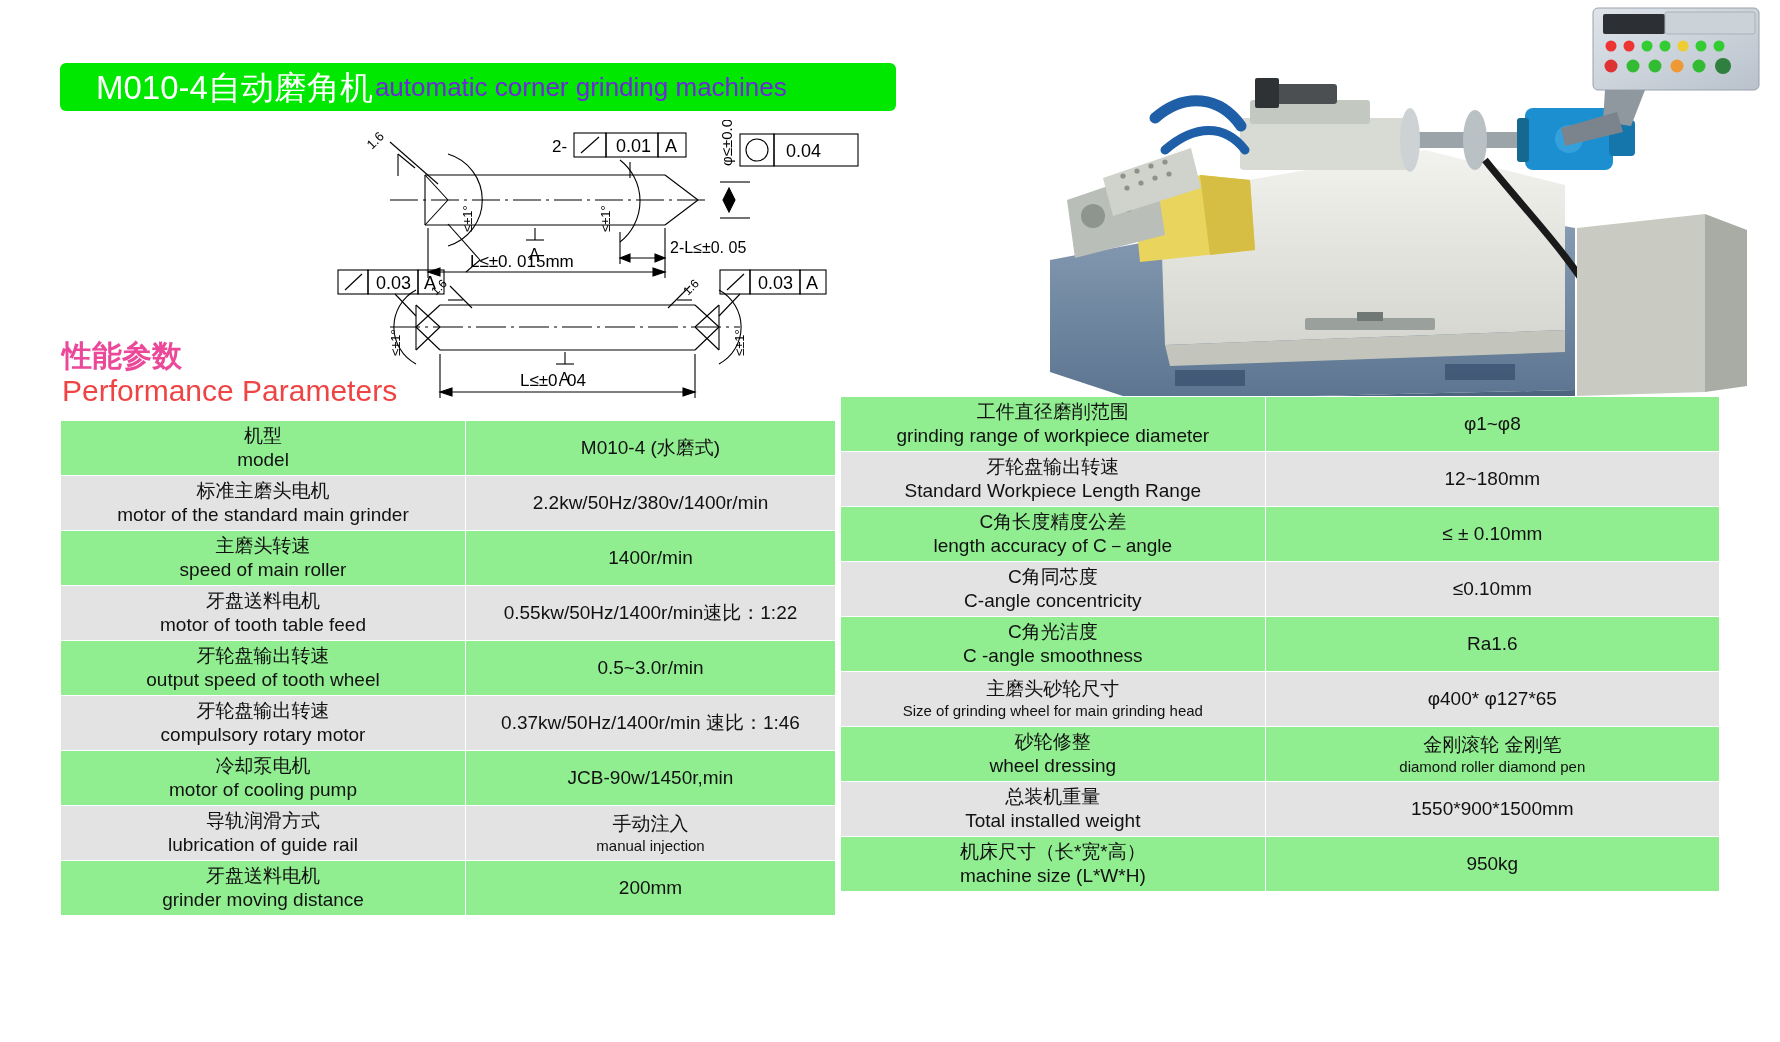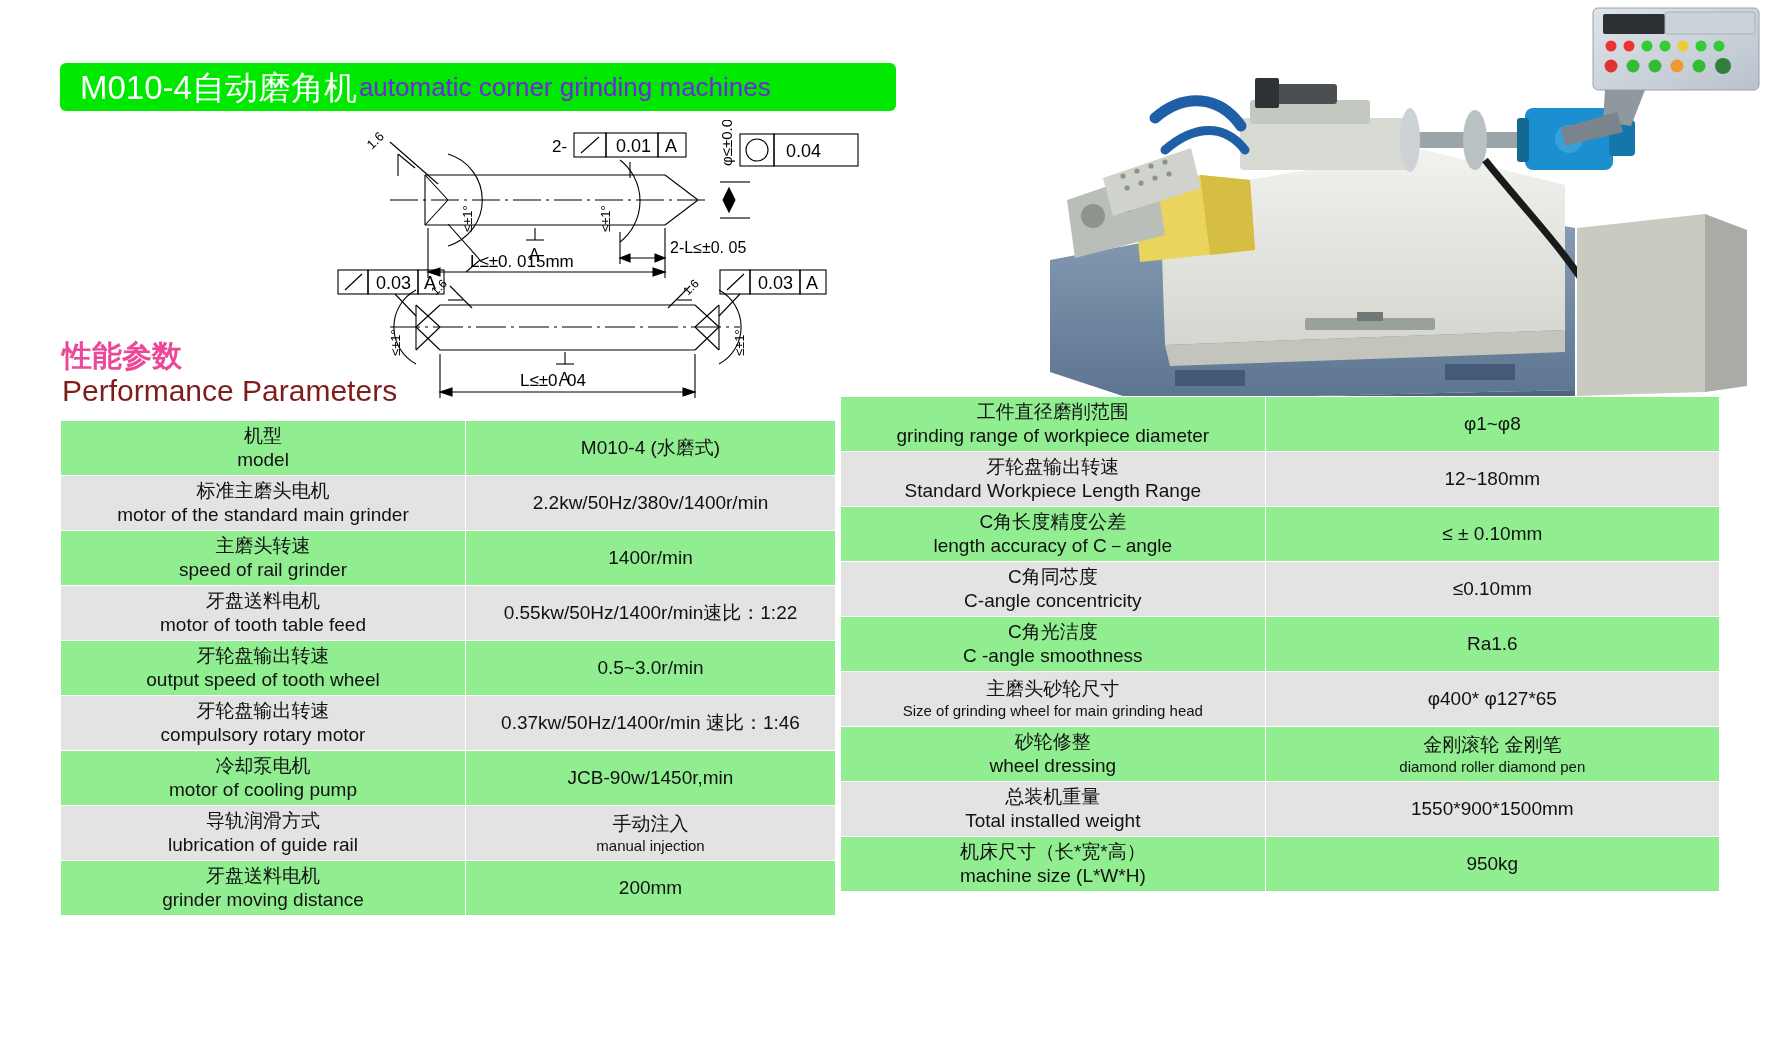--- a/index.html
+++ b/index.html
@@ -7,30 +7,30 @@
     width:1780px;height:1042px;
     background:#ffffff;
     font-family:"Liberation Sans","DejaVu Sans",sans-serif;
     position:relative;overflow:hidden;
   }
 
   
   #title-banner{
     position:absolute;left:60px;top:63px;width:836px;height:48px;
     background:#00e800;border-radius:6px;
-    display:flex;align-items:center;padding-left:20px;box-sizing:border-box;
+    display:flex;align-items:center;padding-left:36px;box-sizing:border-box;
     white-space:nowrap;
   }
   #title-cn{color:#ffffff;font-size:33px;letter-spacing:0px;line-height:1;}
   #title-en{color:#6d28d9;font-size:26px;line-height:1;margin-left:2px;}
 
   
   #section-heading{position:absolute;left:62px;top:340px;}
   #section-cn{color:#ec4899;font-size:30px;font-weight:bold;line-height:32px;}
-  #section-en{color:#7f1d1d;font-size:30px;line-height:38px;}
+  #section-en{color:#ef4444;font-size:30px;line-height:38px;}
 
   
   #photo{position:absolute;left:1005px;top:0px;width:775px;height:425px;}
 
   
   #drawing{position:absolute;left:320px;top:120px;width:560px;height:280px;}
 
   
   .spec-table{position:absolute;border-collapse:collapse;table-layout:fixed;}
   #table-left{left:60px;top:420px;width:775px;}
@@ -300,21 +300,21 @@
         <span class="lbl-cn">标准主磨头电机</span>
         <span class="lbl-en">motor of the standard main grinder</span>
       </td>
       <td class="c-value">
         <span class="val">2.2kw/50Hz/380v/1400r/min</span>
       </td>
     </tr>
     <tr class="row-green">
       <td class="c-label">
         <span class="lbl-cn">主磨头转速</span>
-        <span class="lbl-en">speed of rail grinder</span>
+        <span class="lbl-en">speed of main roller</span>
       </td>
       <td class="c-value">
         <span class="val">1400r/min</span>
       </td>
     </tr>
     <tr class="row-grey">
       <td class="c-label">
         <span class="lbl-cn">牙盘送料电机</span>
         <span class="lbl-en">motor of tooth table feed</span>
       </td>

